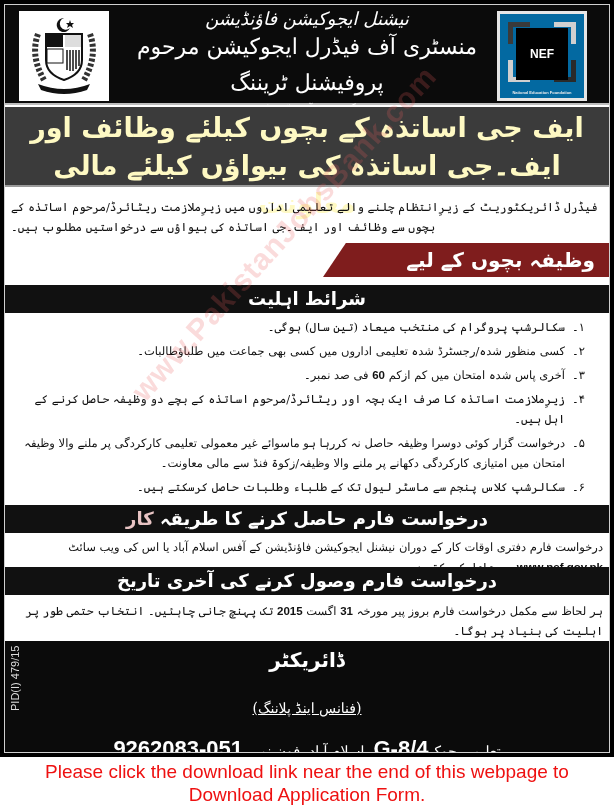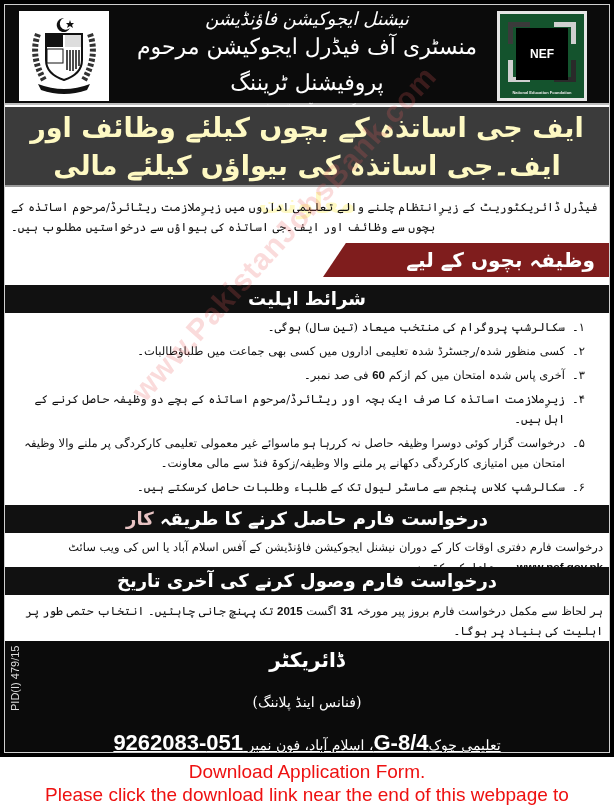--- a/index.html
+++ b/index.html
@@ -19,21 +19,21 @@
     .header {
       position: absolute; left: 0; top: 0; right: 0; height: 100px;
       background: #0b0b0b; border-bottom: 2px solid #bdbdbd;
     }
     .emblem-box {
       position: absolute; left: 14px; top: 6px; width: 90px; height: 90px;
       background: #fff; display: flex; align-items: center; justify-content: center;
     }
     .nef-box {
       position: absolute; right: 22px; top: 6px; width: 90px; height: 90px;
-      background: #14532d; border: 3px solid #e6e6e6;
+      background: #0369a1; border: 3px solid #e6e6e6;
     }
     .nef-inner {
       position: absolute; left: 16px; top: 14px; width: 52px; height: 52px;
       background: #000; color: #fff; font-family: "Liberation Sans", sans-serif;
       font-weight: bold; font-size: 12px; display: flex; align-items: center; justify-content: center;
     }
     .nef-bracket { position: absolute; width: 22px; height: 22px; }
     .nef-bracket.tl { left: 8px; top: 8px; border-left: 5px solid #3a3a3a; border-top: 5px solid #3a3a3a; }
     .nef-bracket.tr { right: 8px; top: 8px; border-right: 5px solid #d0d0d0; border-top: 5px solid #d0d0d0; }
     .nef-bracket.bl { left: 8px; bottom: 16px; border-left: 5px solid #d0d0d0; border-bottom: 5px solid #d0d0d0; }
@@ -94,21 +94,21 @@
     
     .footer-block {
       position: absolute; left: 0; right: 0; top: 636px; bottom: 0; background: #0b0b0b; color: #fff;
       text-align: center;
     }
     .pid {
       position: absolute; left: 4px; top: 70px; transform: rotate(-90deg); transform-origin: left top;
       font-family: "Liberation Sans", sans-serif; font-size: 11px; color: #ddd; white-space: nowrap;
     }
     .director { font-family: "DejaVu Sans", sans-serif; font-weight: bold; font-size: 20px; line-height: 30px; direction: rtl; margin-top: 4px; }
-    .dept { font-family: "DejaVu Serif", serif; font-size: 14px; line-height: 26px; direction: rtl; margin-top: 14px; }
+    .dept { font-family: "DejaVu Serif", serif; font-size: 14px; line-height: 26px; direction: rtl; margin-top: 20px; text-decoration: underline; }
     .address { font-family: "DejaVu Serif", serif; font-size: 14px; line-height: 28px; direction: rtl; margin-top: 14px; text-decoration: underline; }
     .address .num { font-family: "Liberation Sans", sans-serif; font-weight: bold; font-size: 22px; }
 
     
     .watermark {
       position: absolute; left: 120px; top: 380px; transform: rotate(-48deg); transform-origin: left top;
       font-family: "Liberation Sans", sans-serif; font-weight: bold; font-size: 30px;
       color: rgba(230, 90, 90, 0.22); white-space: nowrap; pointer-events: none; letter-spacing: 1px;
     }
 
@@ -229,15 +229,15 @@
         <span>تعلیمی چوک</span><span class="num">G-8/4</span><span>، اسلام آباد، فون نمبر</span>
         <span class="num">051-9262083</span>
       </div>
     </div>
 
     <div class="watermark">www.PakistanJobsBank.com</div>
   </div>
 </div>
 
 <div class="download-note">
+  <div>Please click the download link near the end of this webpage to</div>
   <div>Download Application Form.</div>
-  <div>Please click the download link near the end of this webpage to</div>
 </div>
 
 </body></html>

